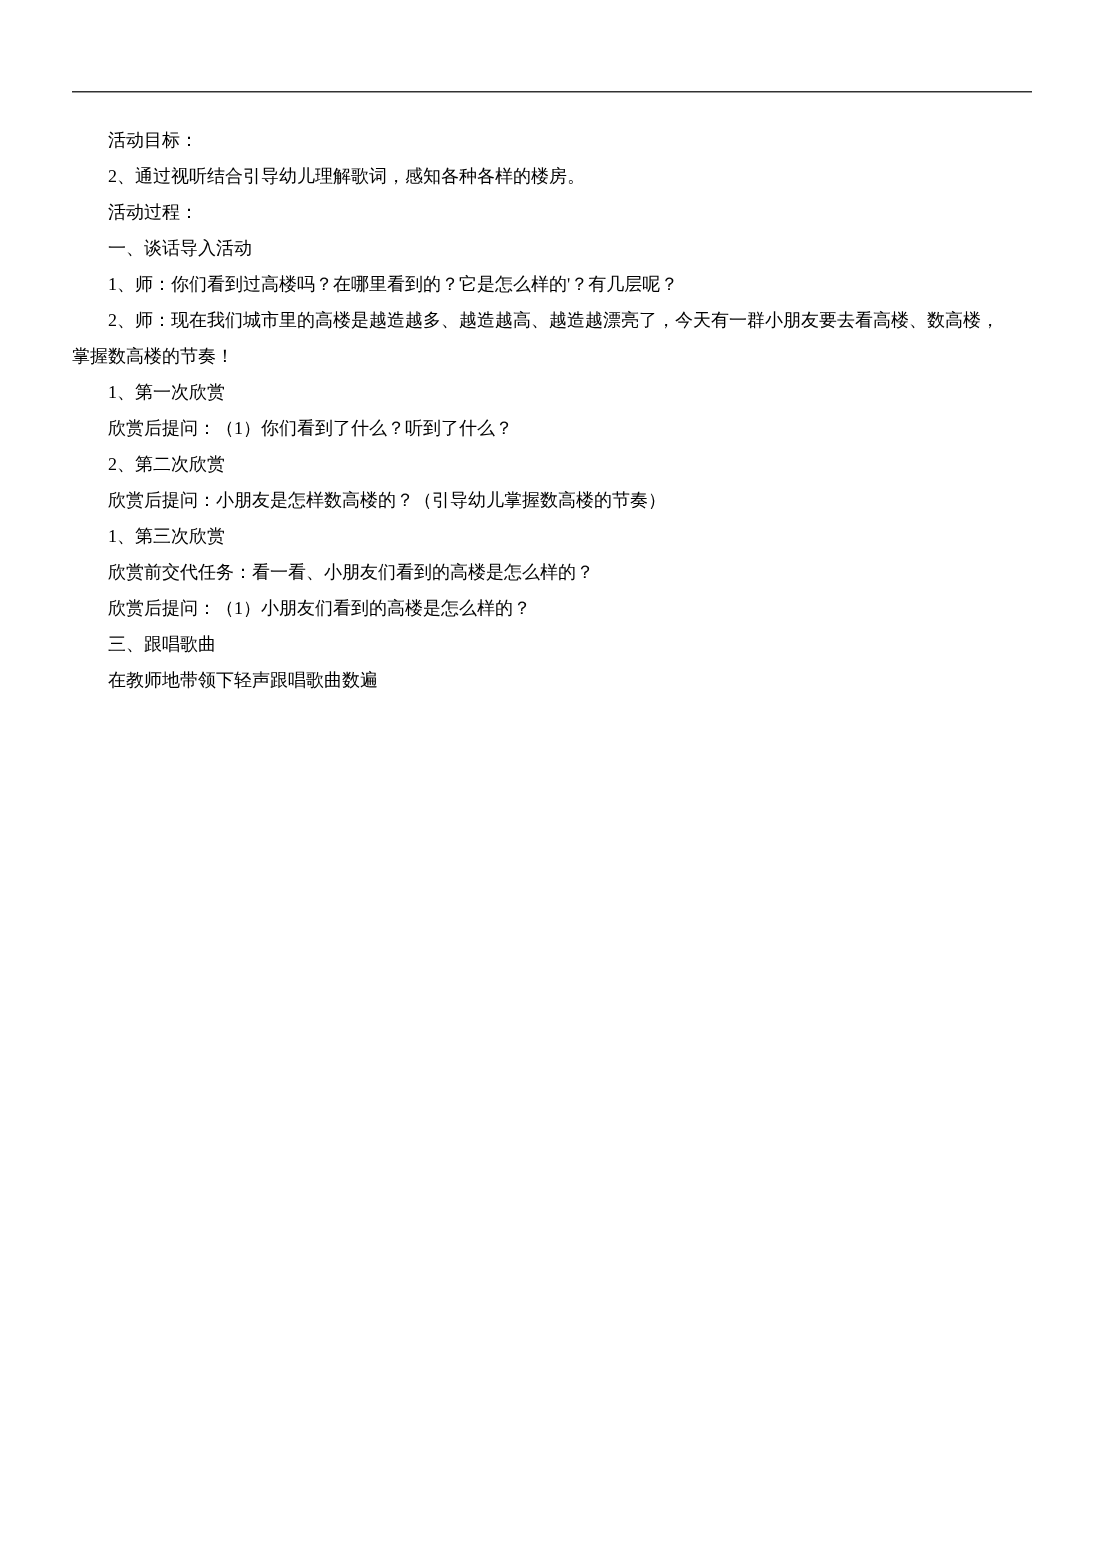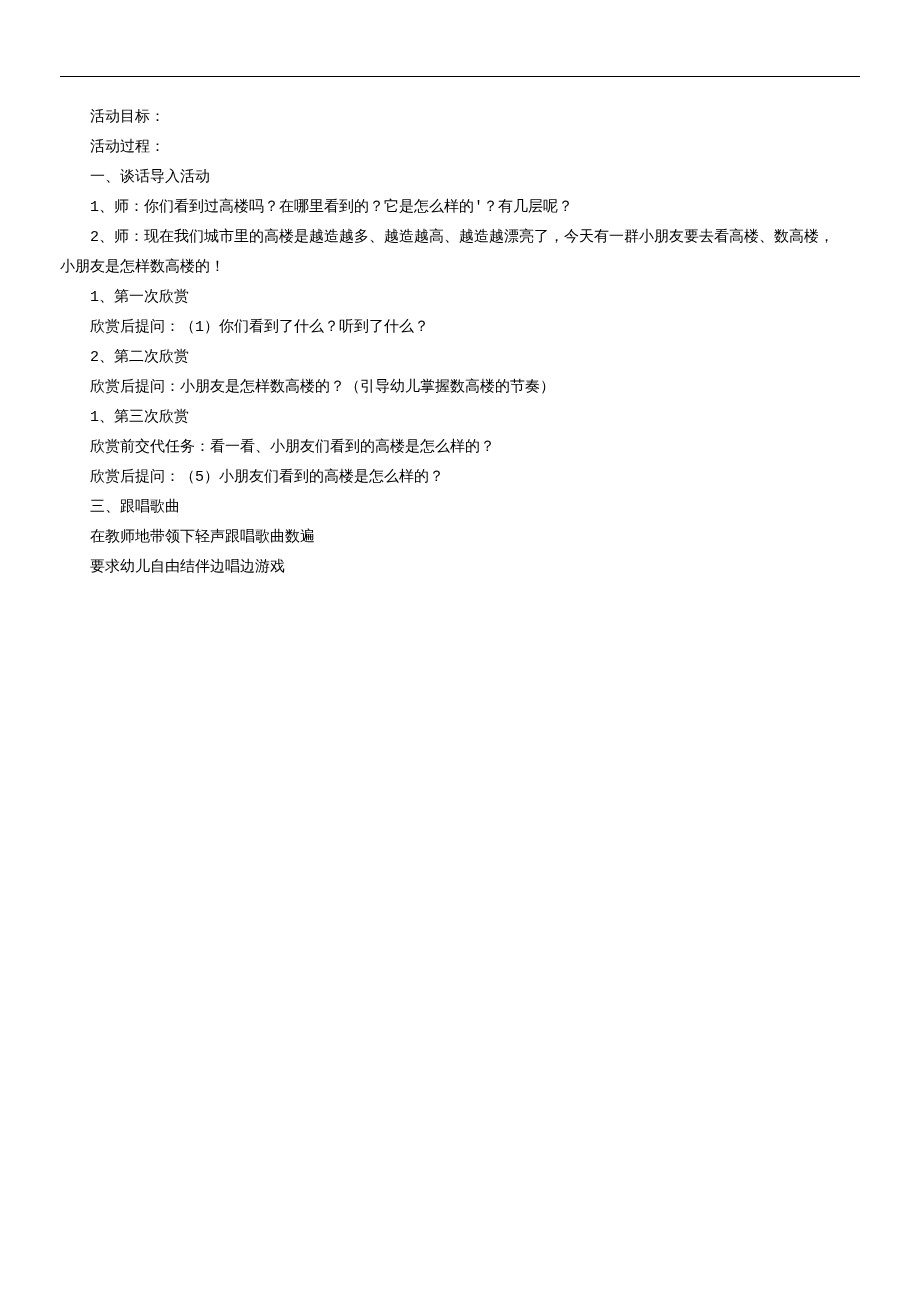--- a/index.html
+++ b/index.html
@@ -1,15 +1,15 @@
 <!DOCTYPE html>
 <html><head>
   <meta charset="utf-8">
   <style>
-    * { margin: 0; padding: 0; box-sizing: border-box; font-family: Liberation Mono, monospace; }
+    * { margin: 0; padding: 0; box-sizing: border-box; }
     body {
       width: 920px;
       height: 1302px;
       background: #ffffff;
       font-family: "SimSun", "宋体", serif;
       font-size: 15px;
       line-height: 2;
       color: #000000;
       padding: 76px 60px 0 60px;
       position: relative;
@@ -27,28 +27,28 @@
       text-indent: 0;
     }
   </style>
 </head>
 <body>
 
 <hr class="hr-line">
 
 <div class="content-block">
   <p>活动目标：</p>
+  <p>2、通过视听结合引导幼儿理解歌词，感知各种各样的楼房。</p>
   <p>活动过程：</p>
   <p>一、谈话导入活动</p>
   <p>1、师：你们看到过高楼吗？在哪里看到的？它是怎么样的'？有几层呢？</p>
   <p>2、师：现在我们城市里的高楼是越造越多、越造越高、越造越漂亮了，今天有一群小朋友要去看高楼、数高楼，</p>
-  <p class="no-indent">小朋友是怎样数高楼的！</p>
+  <p class="no-indent">掌握数高楼的节奏！</p>
   <p>1、第一次欣赏</p>
   <p>欣赏后提问：（1）你们看到了什么？听到了什么？</p>
   <p>2、第二次欣赏</p>
   <p>欣赏后提问：小朋友是怎样数高楼的？（引导幼儿掌握数高楼的节奏）</p>
   <p>1、第三次欣赏</p>
   <p>欣赏前交代任务：看一看、小朋友们看到的高楼是怎么样的？</p>
-  <p>欣赏后提问：（5）小朋友们看到的高楼是怎么样的？</p>
+  <p>欣赏后提问：（1）小朋友们看到的高楼是怎么样的？</p>
   <p>三、跟唱歌曲</p>
   <p>在教师地带领下轻声跟唱歌曲数遍</p>
-  <p>要求幼儿自由结伴边唱边游戏</p>
 </div>
 
 </body></html>

